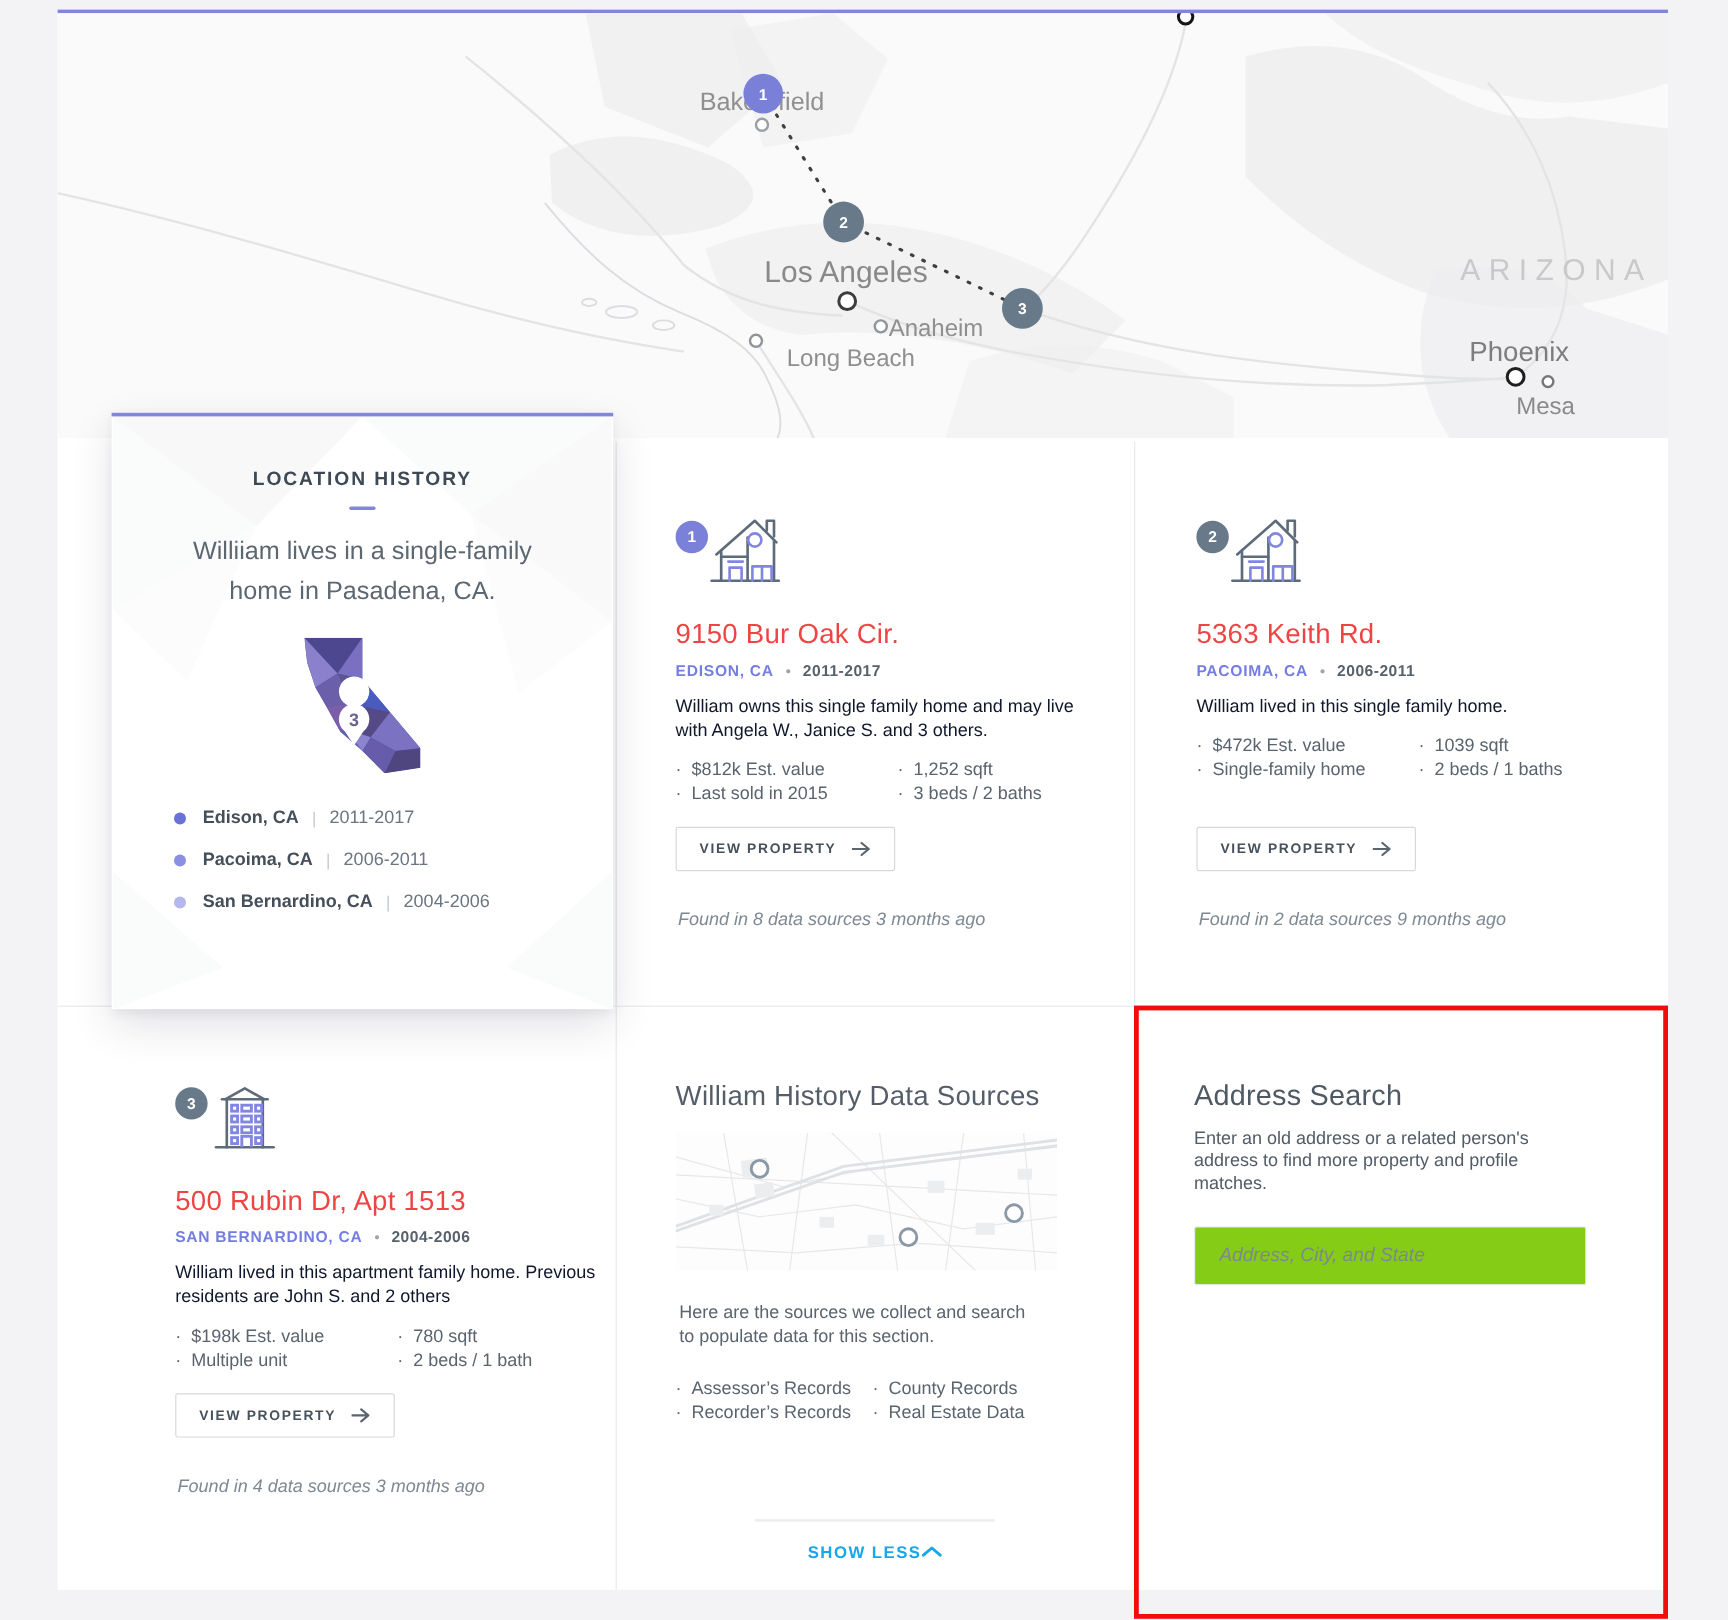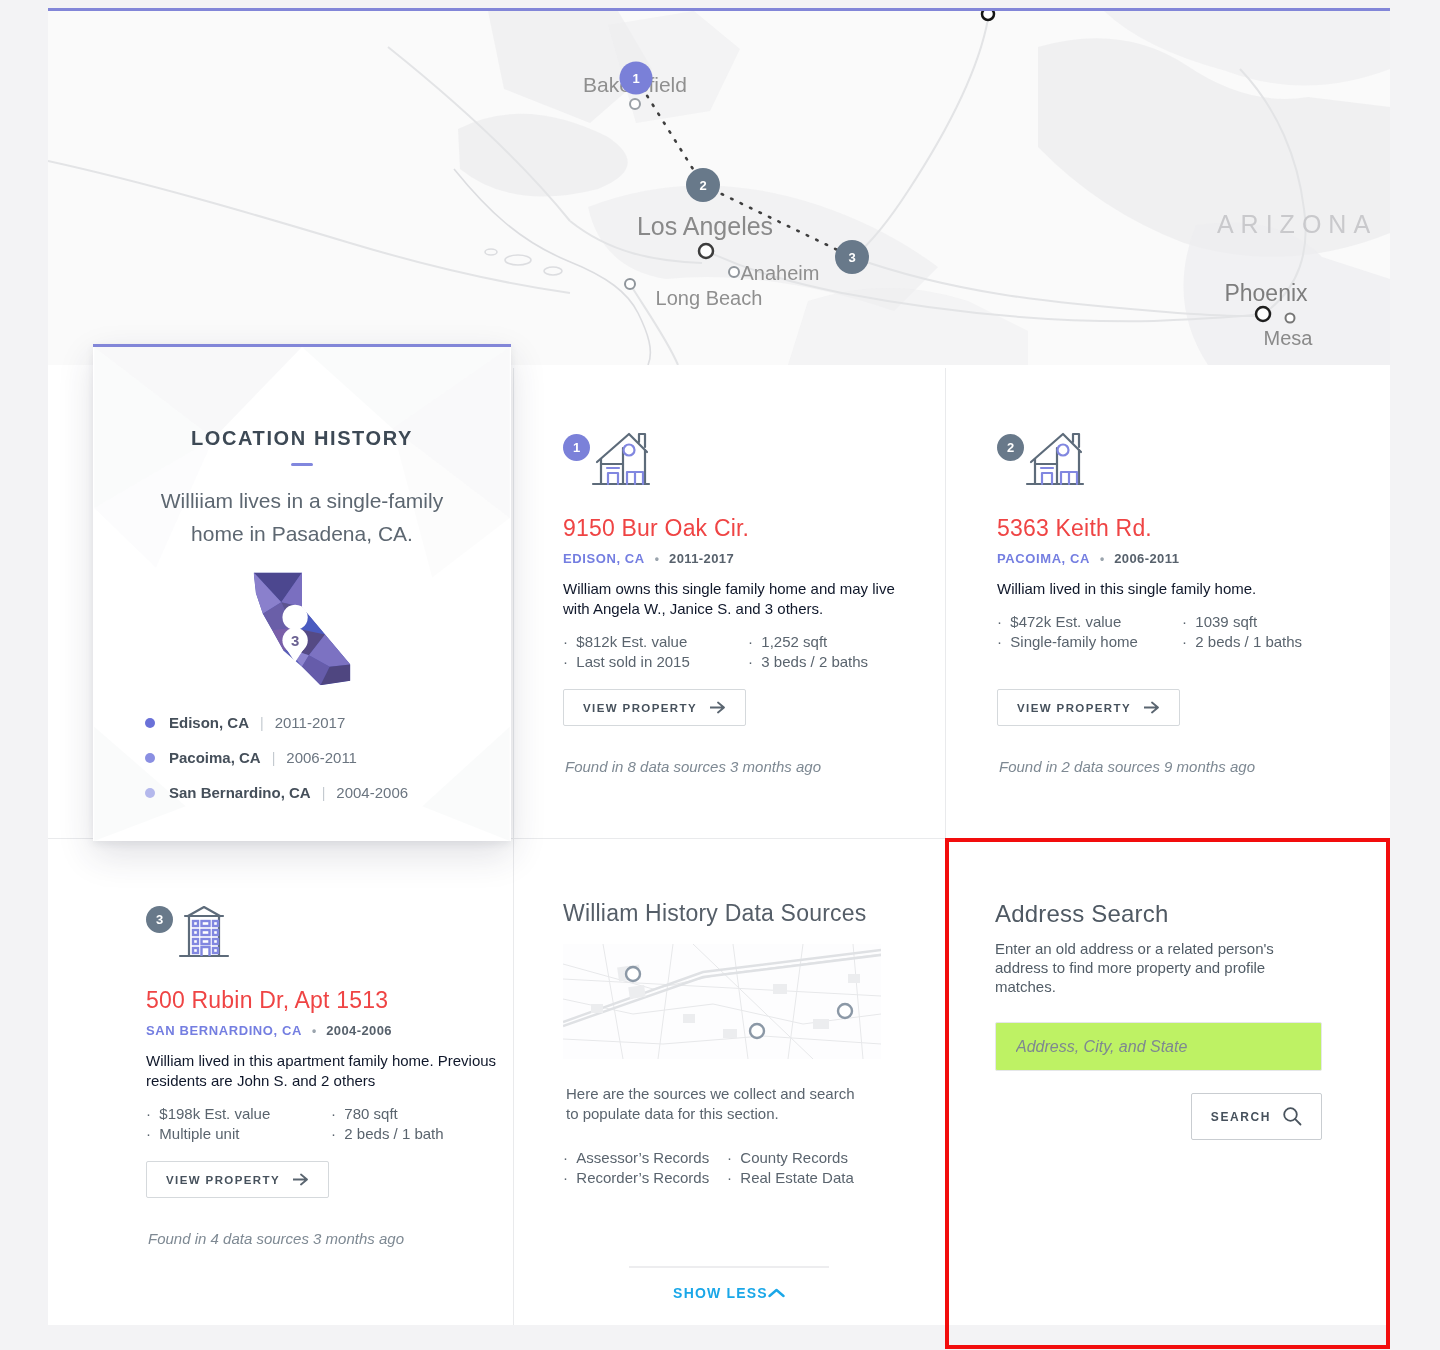--- a/index.html
+++ b/index.html
@@ -21,21 +21,21 @@
   .vdiv.v2 { left:897px; }
   .hdiv { position:absolute; left:0; right:0; top:827px; height:1px; background:#e9eaec; }
 
   
   .float-card {
     position:absolute; left:45px; top:333px; width:418px; height:497px;
     background:#fff; border-top:3px solid #8286d8; z-index:6;
     box-shadow:0 14px 34px rgba(40,45,70,.14), 0 3px 8px rgba(40,45,70,.08);
   }
   .float-card .poly-bg { position:absolute; inset:0; width:100%; height:100%; pointer-events:none; }
-  .lh-title { position:relative; margin-top:80px; text-align:center; font-size:20px; font-weight:bold;
+  .lh-title { position:relative; margin-top:44px; text-align:center; font-size:16px; font-weight:bold;
     letter-spacing:1.6px; color:#3d4955; }
   .lh-dash { position:relative; width:22px; height:3px; background:#8187de; border-radius:2px; margin:13px auto 0; }
   .lh-summary { position:relative; margin:19px auto 0; width:330px; text-align:center;
     font-size:21px; line-height:1.55; color:#5d6771; }
   .ca-svg { position:relative; display:block; margin:20px auto 0; width:106px; height:120px; }
   .lh-list { position:relative; margin:24px 0 0 52px; list-style:none; }
   .lh-item { display:flex; align-items:center; margin-bottom:18px; font-size:15px; }
   .lh-dot { width:10px; height:10px; border-radius:50%; margin-right:14px; flex:none; }
   .lh-dot.d0 { background:#6a71d8; } .lh-dot.d1 { background:#8a8fe2; } .lh-dot.d2 { background:#b4b8ec; }
   .lh-city { font-weight:bold; color:#454f5a; }
@@ -76,21 +76,21 @@
   .thumb-svg { display:block; margin-top:17px; width:318px; height:115px; }
   .sources-desc { margin-top:25px; margin-left:3px; width:300px; font-size:15px; line-height:1.3; color:#5a646e; }
   .sources-list { display:grid; grid-template-columns:164px auto; grid-auto-flow:column;
     grid-template-rows:repeat(2, 20px); font-size:15px; color:#5a646e; margin-top:26px; }
   .sources-list .fact::before { content:"·\00a0\00a0"; }
 
   
   .address-card { position:absolute; left:947px; top:889px; width:330px; }
   .address-title { font-size:24px; font-weight:normal; color:#4f5963; letter-spacing:.2px; }
   .address-desc { margin-top:12px; width:330px; font-size:15px; line-height:1.25; color:#515c66; }
-  .address-input { margin-top:26px; width:327px; height:49px; background:#bef264;
+  .address-input { margin-top:26px; width:327px; height:49px; background:#84cc16;
     border:1px solid #e5e7e9; border-radius:2px; padding:0 20px;
     font-family:"Liberation Sans",sans-serif; font-style:italic; font-size:16px; color:#525c66; }
   .address-input::placeholder { color:#7e8891; opacity:1; }
   .search-row { margin-top:22px; width:327px; display:flex; justify-content:flex-end; }
   .search-btn { display:inline-flex; align-items:center; justify-content:center; gap:12px;
     width:131px; height:47px; background:#fff; border:1px solid #c9cdd1; border-radius:2px;
     font-family:"Liberation Sans",sans-serif; font-size:12px; font-weight:bold; letter-spacing:1.6px;
     color:#46515c; cursor:pointer; }
 
   
@@ -422,29 +422,20 @@
       <span class="fact">Recorder’s Records</span>
       <span class="fact">County Records</span>
       <span class="fact">Real Estate Data</span>
     </div>
   </section>
 
   <section class="address-card">
     <h2 class="address-title">Address Search</h2>
     <p class="address-desc">Enter an old address or a related person's address to find more property and profile matches.</p>
     <input class="address-input" type="text" placeholder="Address, City, and State" style="">
-    <div class="search-row">
-      <button class="search-btn">
-        <span>SEARCH</span>
-        <svg width="19" height="19" viewBox="0 0 19 19">
-          <circle cx="7.5" cy="7.5" r="6.3" fill="none" stroke="#4a545e" stroke-width="1.8"></circle>
-          <path d="M12.2,12.2 L17.5,17.5" stroke="#4a545e" stroke-width="1.8" stroke-linecap="round"></path>
-        </svg>
-      </button>
-    </div>
   </section>
 
   <div class="showless-wrap">
     <div class="showless-rule"></div>
     <button class="showless-btn">
       <span>SHOW LESS</span>
       <svg width="17" height="10" viewBox="0 0 17 10">
         <path d="M1.5,8 L8.5,2 L15.5,8" fill="none" stroke="#1aa7e8" stroke-width="2.4" stroke-linecap="round" stroke-linejoin="round"></path>
       </svg>
     </button>

